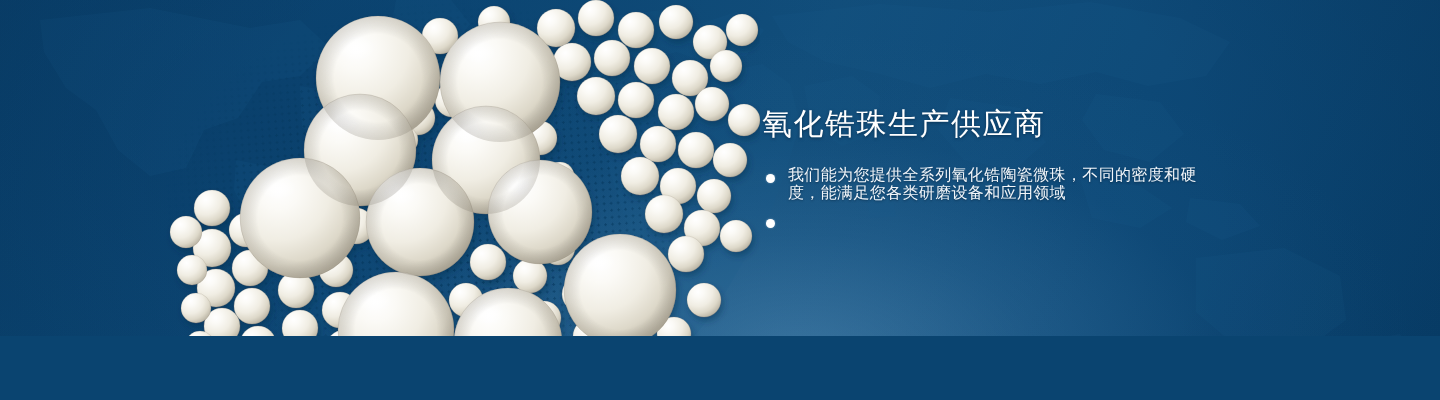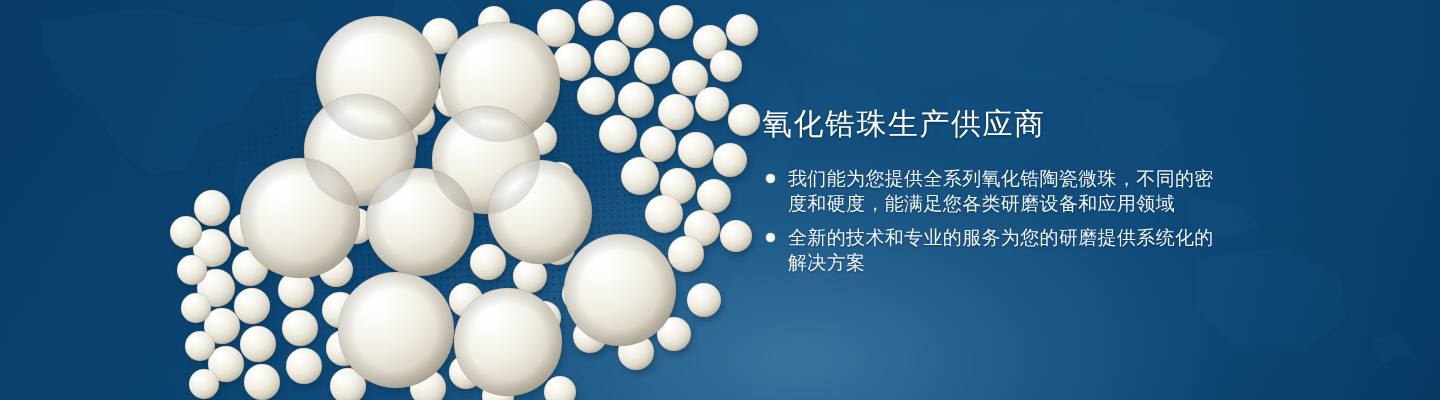--- a/index.html
+++ b/index.html
@@ -2,21 +2,21 @@
 <html><head>
 <meta charset="utf-8">
 <style>
   html,body{margin:0;padding:0;}
   body{
     width:1440px;height:400px;overflow:hidden;
     font-family:"Liberation Sans","DejaVu Sans",sans-serif;
     background:#0a4470;
   }
   .banner{
-    position:relative;width:1440px;height:400px;overflow:hidden;
+    position:relative;width:1440px;height:336px;overflow:hidden;
     background:#0b4572;
   }
   
   .bg-base{
     position:absolute;inset:0;
     background:
       radial-gradient(ellipse 620px 330px at 800px 360px, rgba(120,175,215,.40) 0%, rgba(90,150,195,.22) 38%, rgba(60,120,170,.06) 68%, rgba(0,0,0,0) 100%),
       radial-gradient(ellipse 900px 520px at 250px 120px, rgba(8,58,100,.55) 0%, rgba(9,62,104,.25) 55%, rgba(0,0,0,0) 100%),
       linear-gradient(118deg,#0a4371 0%,#0d4a79 28%,#13517f 52%,#0d4876 74%,#083f6b 100%);
   }
@@ -61,22 +61,22 @@
     font-weight:400;
     margin:0 0 22px 0;
     text-shadow:0 1px 3px rgba(2,26,48,.55);
     white-space:nowrap;
   }
   ul.bullets{list-style:none;margin:0;padding:0;}
   ul.bullets li{
     position:relative;
     padding-left:26px;
     color:#f2f6fa;
-    font-size:19px;
-    line-height:25px;
+    font-size:16px;
+    line-height:18px;
     letter-spacing:.35px;
     margin-bottom:1px;
     text-shadow:0 1px 2px rgba(2,26,48,.5);
     margin-top:9px;
   }
   ul.bullets li .dot{
     position:absolute;left:4px;top:7.5px;
     width:9px;height:9px;border-radius:50%;
     background:#ffffff;
     box-shadow:0 0 2px rgba(255,255,255,.45);
@@ -309,18 +309,17 @@
 
   <div class="copy">
     <h1 class="headline">氧化锆珠生产供应商</h1>
     <ul class="bullets">
       <li class="wide">
         <span class="dot"></span>
         <span>我们能为您提供全系列氧化锆陶瓷微珠，不同的密度和硬度，能满足您各类研磨设备和应用领域</span>
       </li>
       <li>
         <span class="dot"></span>
-        <span>全新的技术和专业的服务为您的研磨提供系统化的解决方案</span>
       </li>
     </ul>
   </div>
 
 </div>
 
 </body></html>

